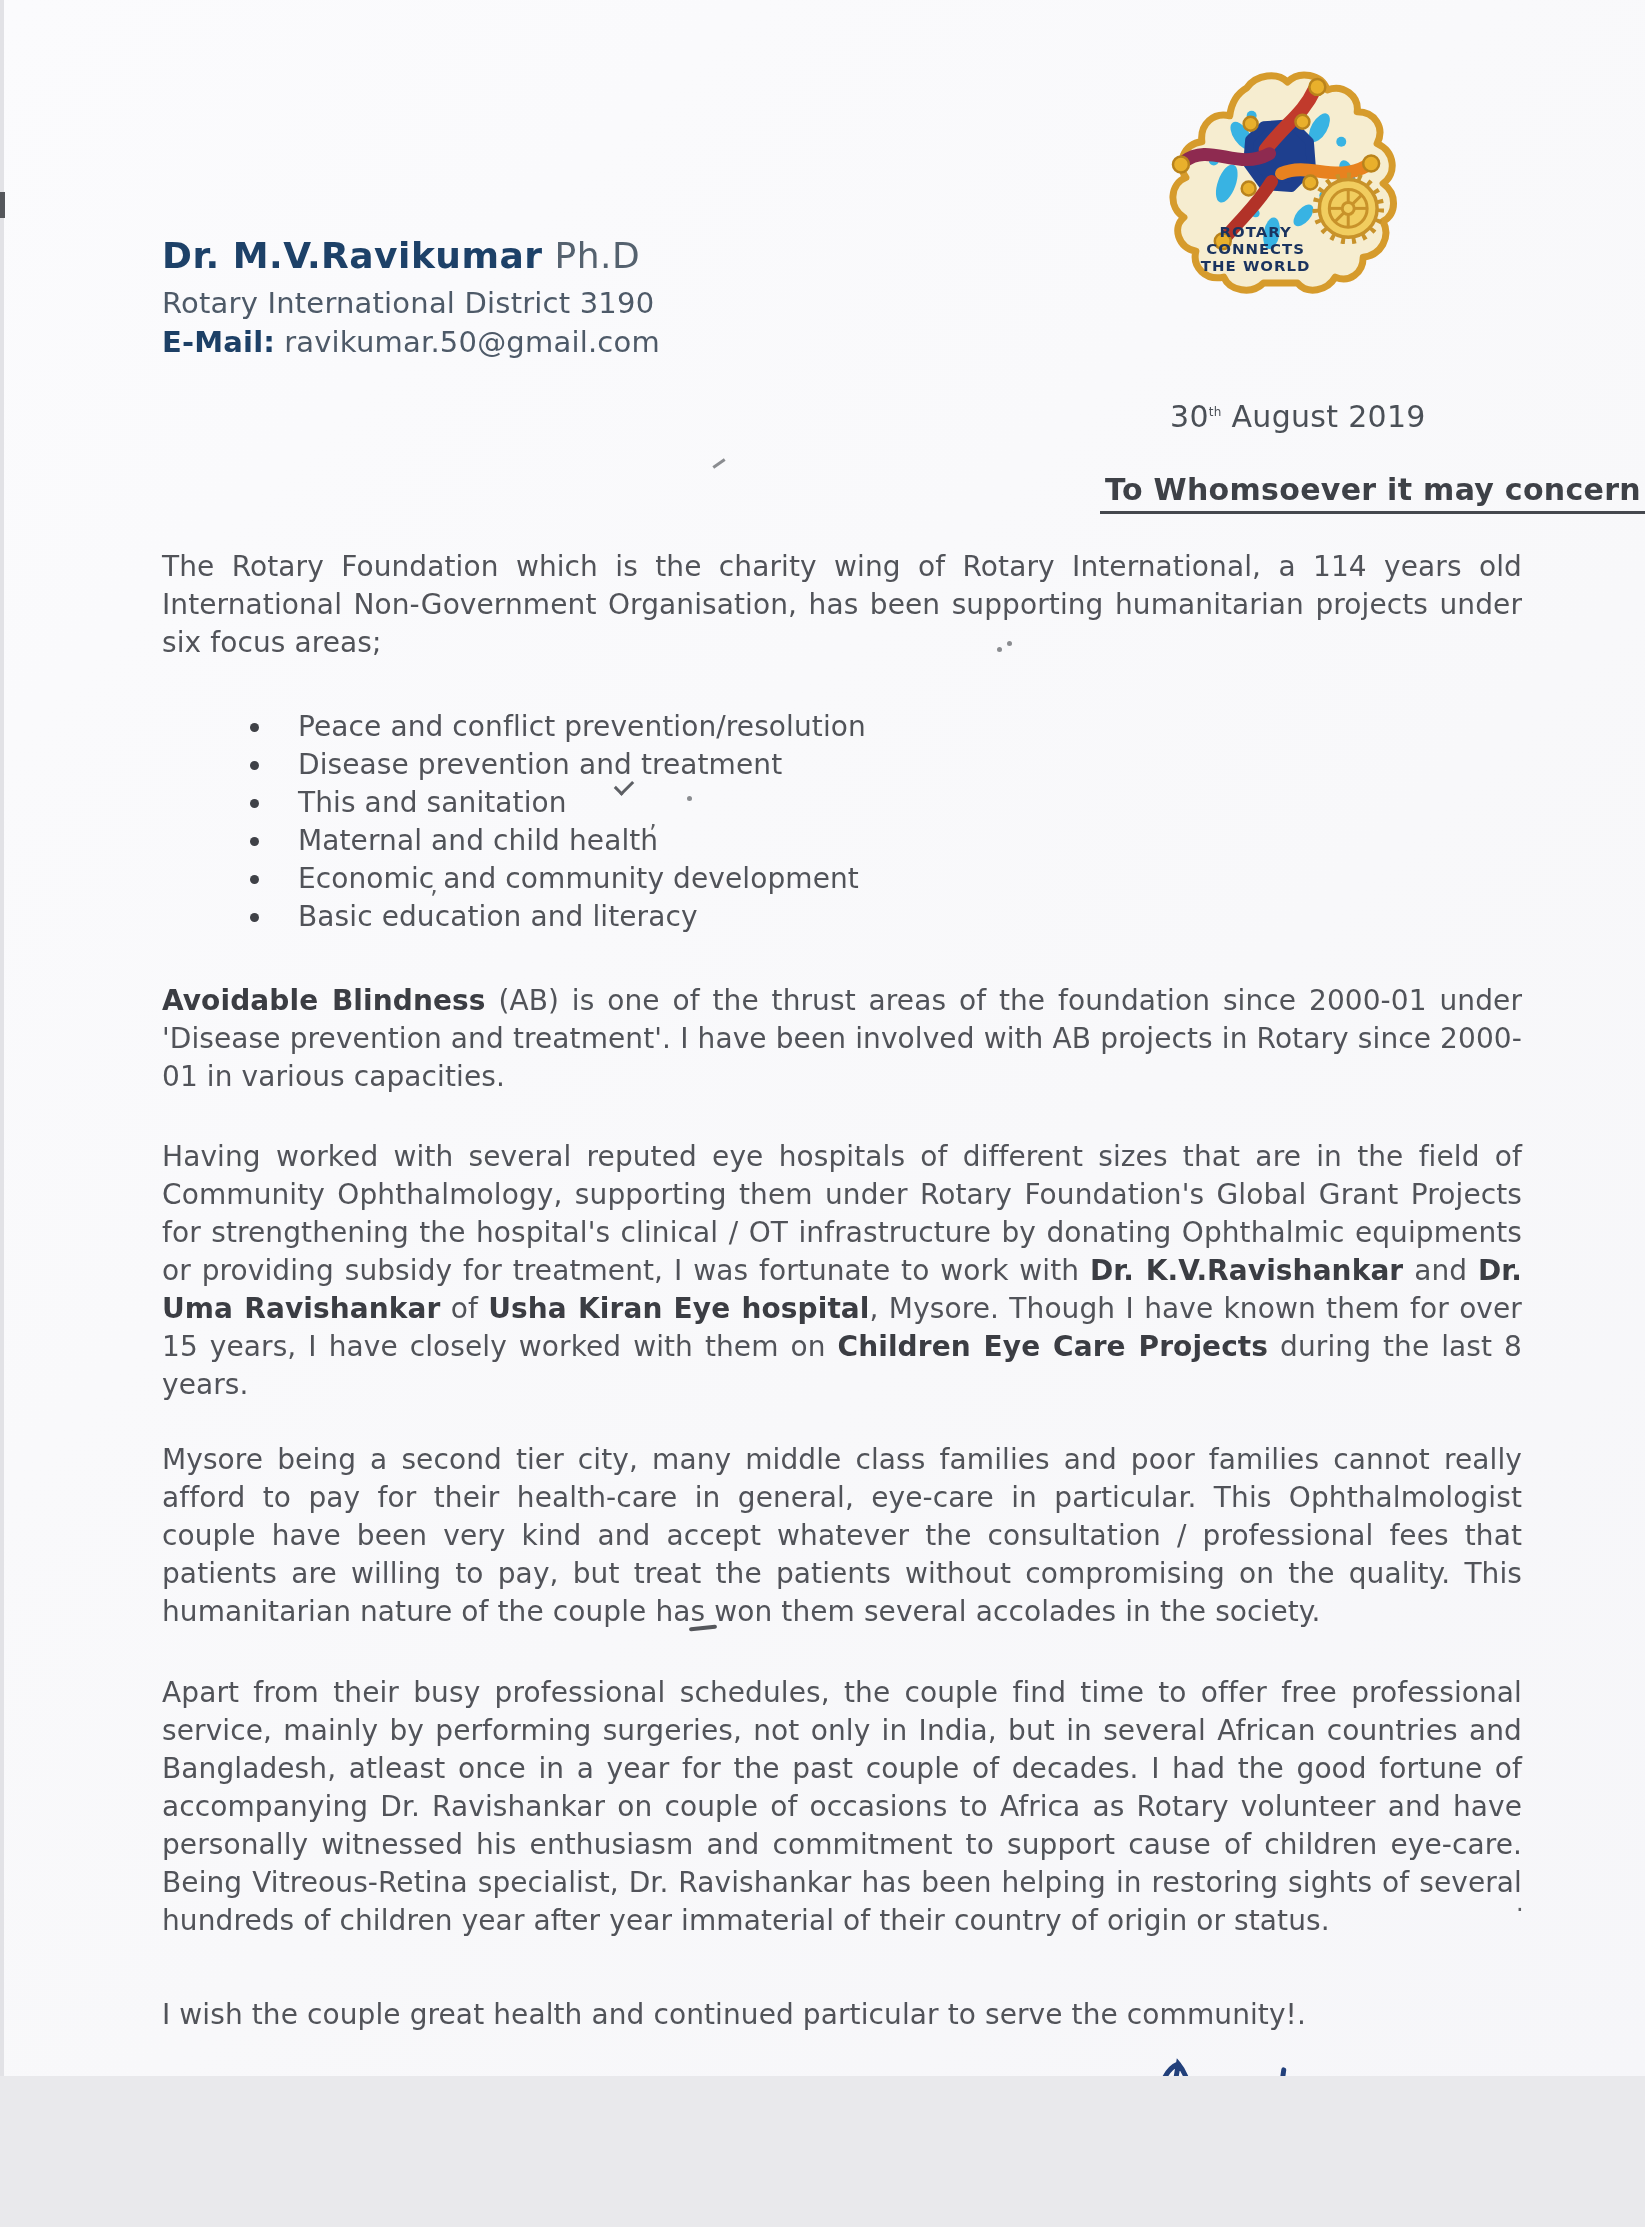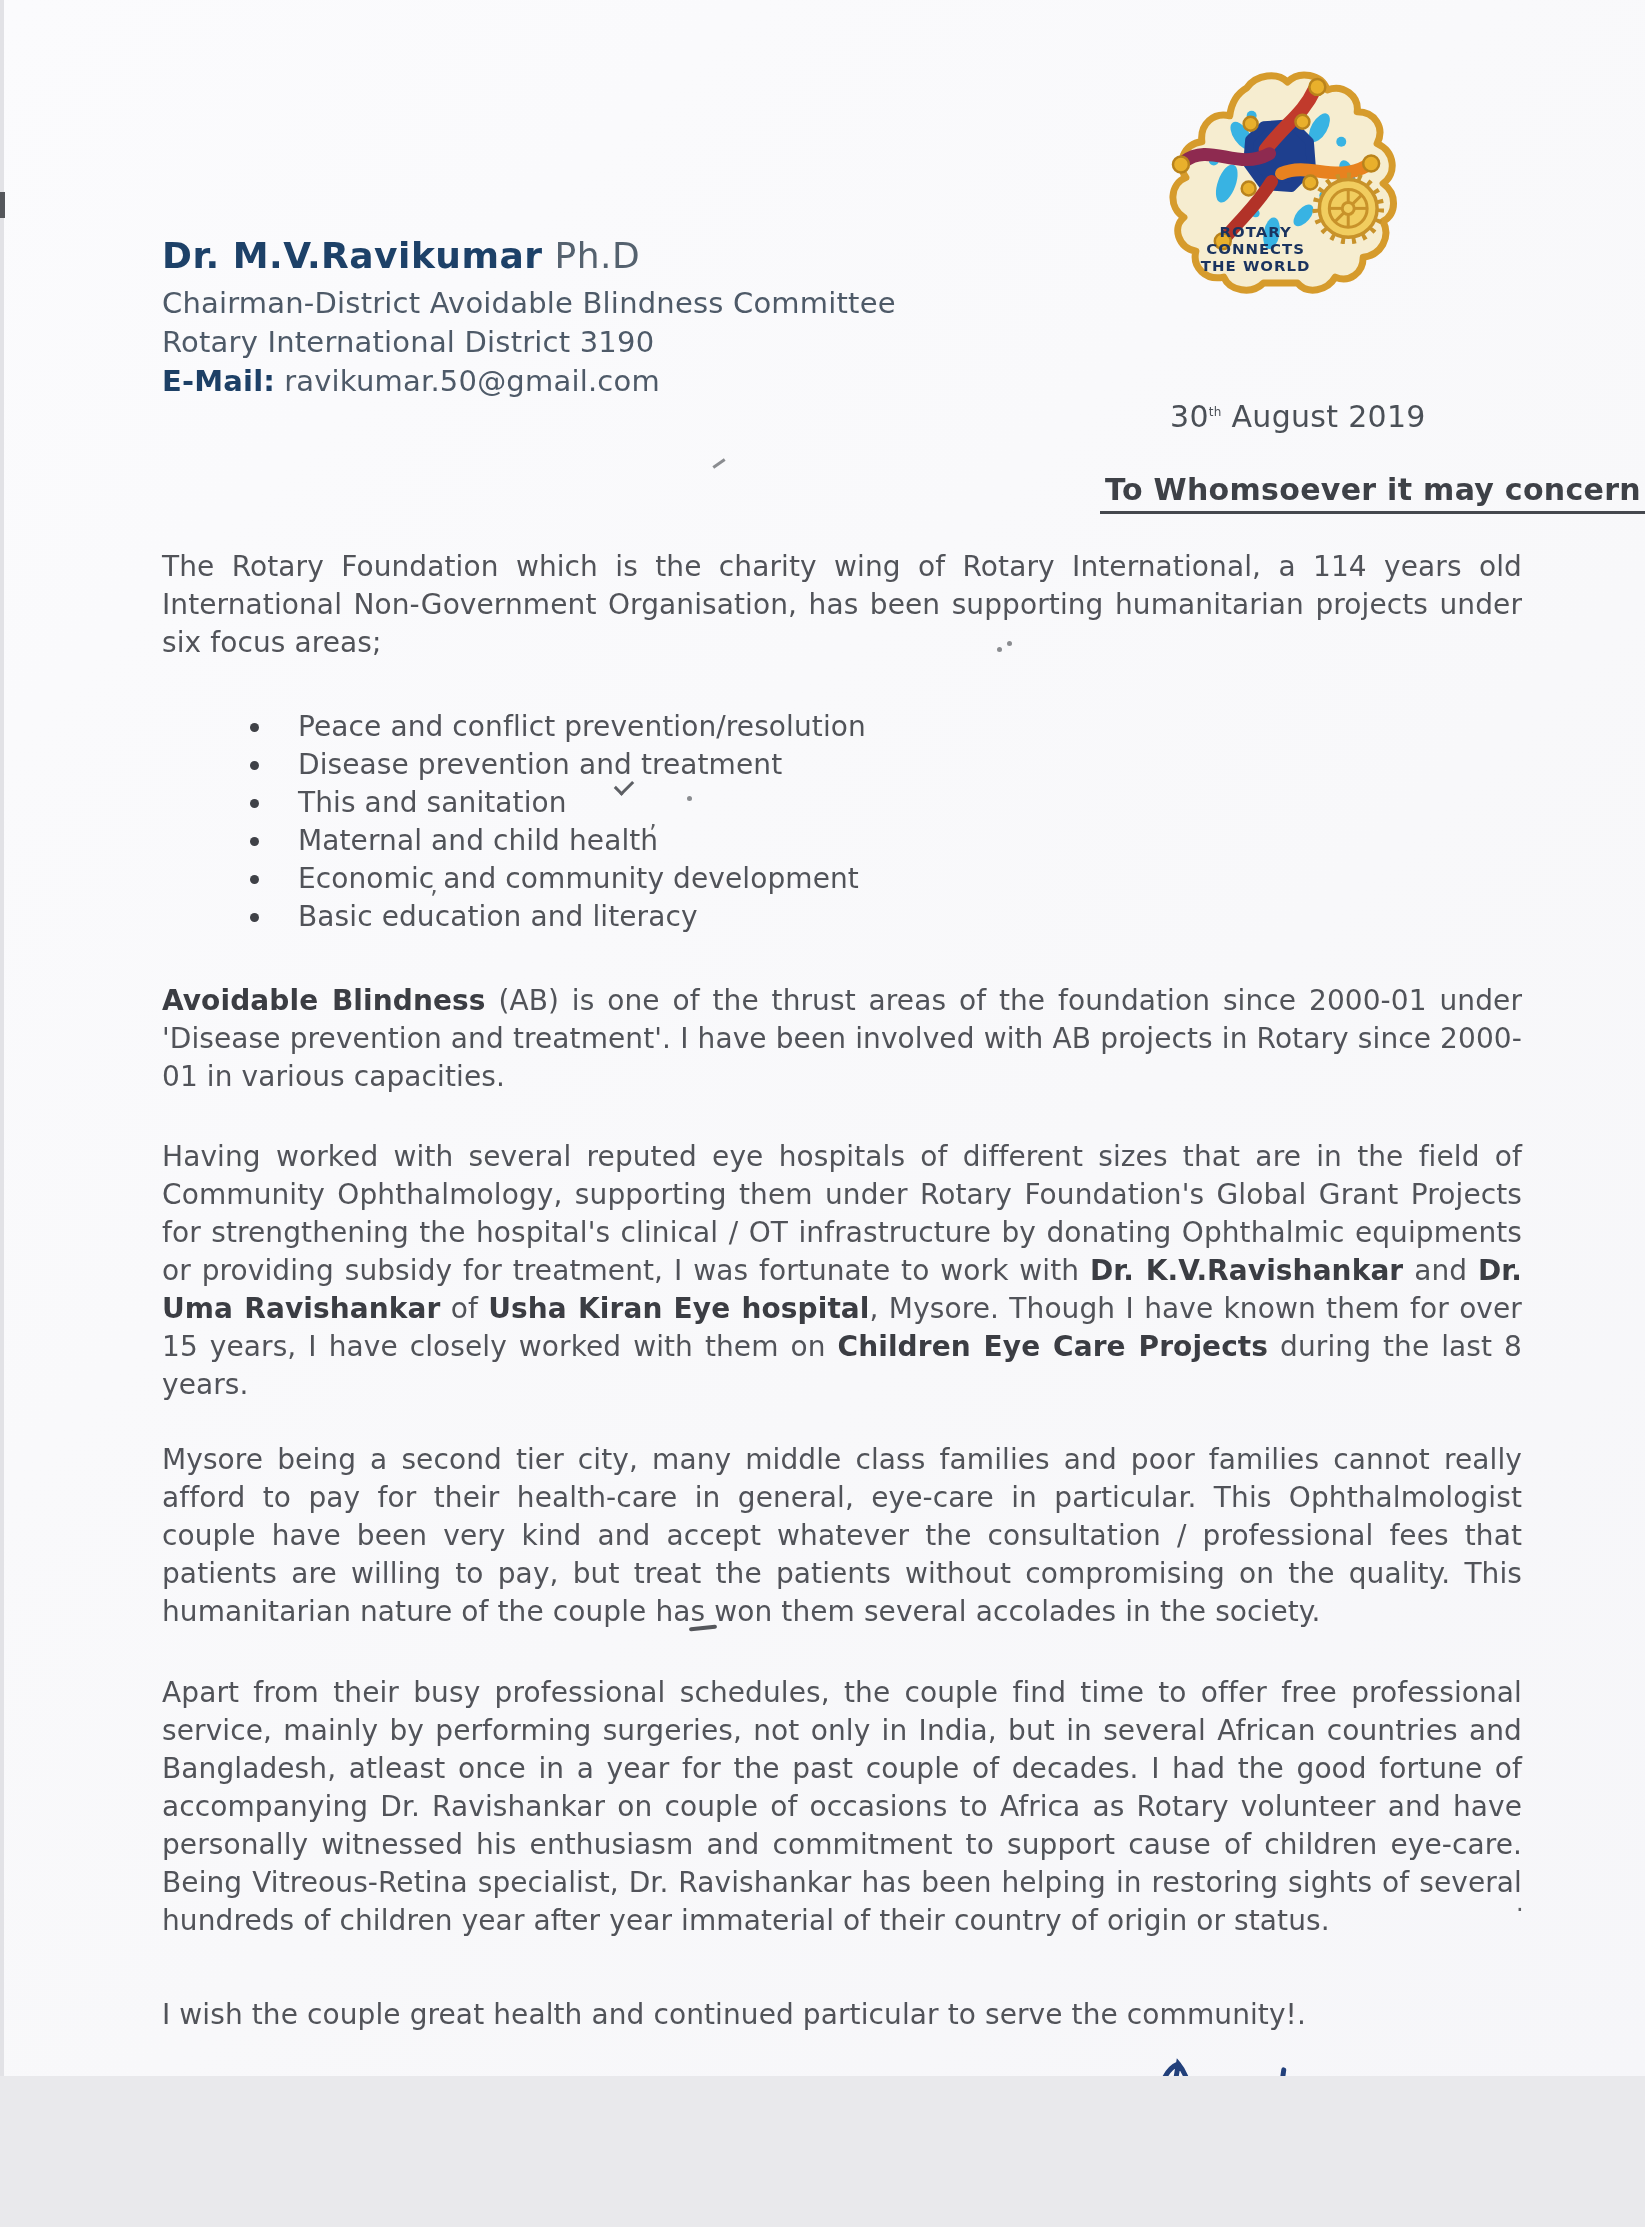--- a/index.html
+++ b/index.html
@@ -68,21 +68,20 @@
   .a-nick   { width:5px; height:26px; background:#55575c; }
 </style>
 </head>
 <body>
 
 <div class="page">
   <div class="edge-shade"></div>
 
   <div class="letterhead">
     <div class="lh-name"><span>Dr. M.V.Ravikumar</span><span class="degree"> Ph.D</span></div>
-    <div class="lh-line">Chairman-District Avoidable Blindness Committee</div>
     <div class="lh-line">Rotary International District 3190</div>
     <div class="lh-line"><span class="lh-label">E-Mail:</span><span class="lh-value">ravikumar.50@gmail.com</span></div>
   </div>
 
   <div class="logo">
     <svg width="265" height="235" viewBox="0 0 266 236">
       <path d="M95,22 C105,8 126,6 136,16 C148,4 170,8 176,24 C192,18 208,30 206,46 C224,46 234,62 226,78 C244,86 246,108 232,118 C246,128 246,148 232,156 C240,172 230,190 212,192 C212,208 198,218 184,212 C176,226 156,230 146,218 L112,218 C100,230 78,226 72,212 C54,216 40,202 44,186 C26,182 20,162 32,152 C16,142 18,118 34,112 C24,98 32,78 50,76 C48,58 62,46 78,50 C80,34 88,26 95,22 Z" fill="#f6edd0" stroke="#d69b2c" stroke-width="7" stroke-linejoin="round"></path>
       <g fill="#38b3e3">
         <ellipse cx="75" cy="118" rx="9" ry="20" transform="rotate(20 75 118)"></ellipse>
         <ellipse cx="90" cy="70" rx="8" ry="16" transform="rotate(-35 90 70)"></ellipse>

